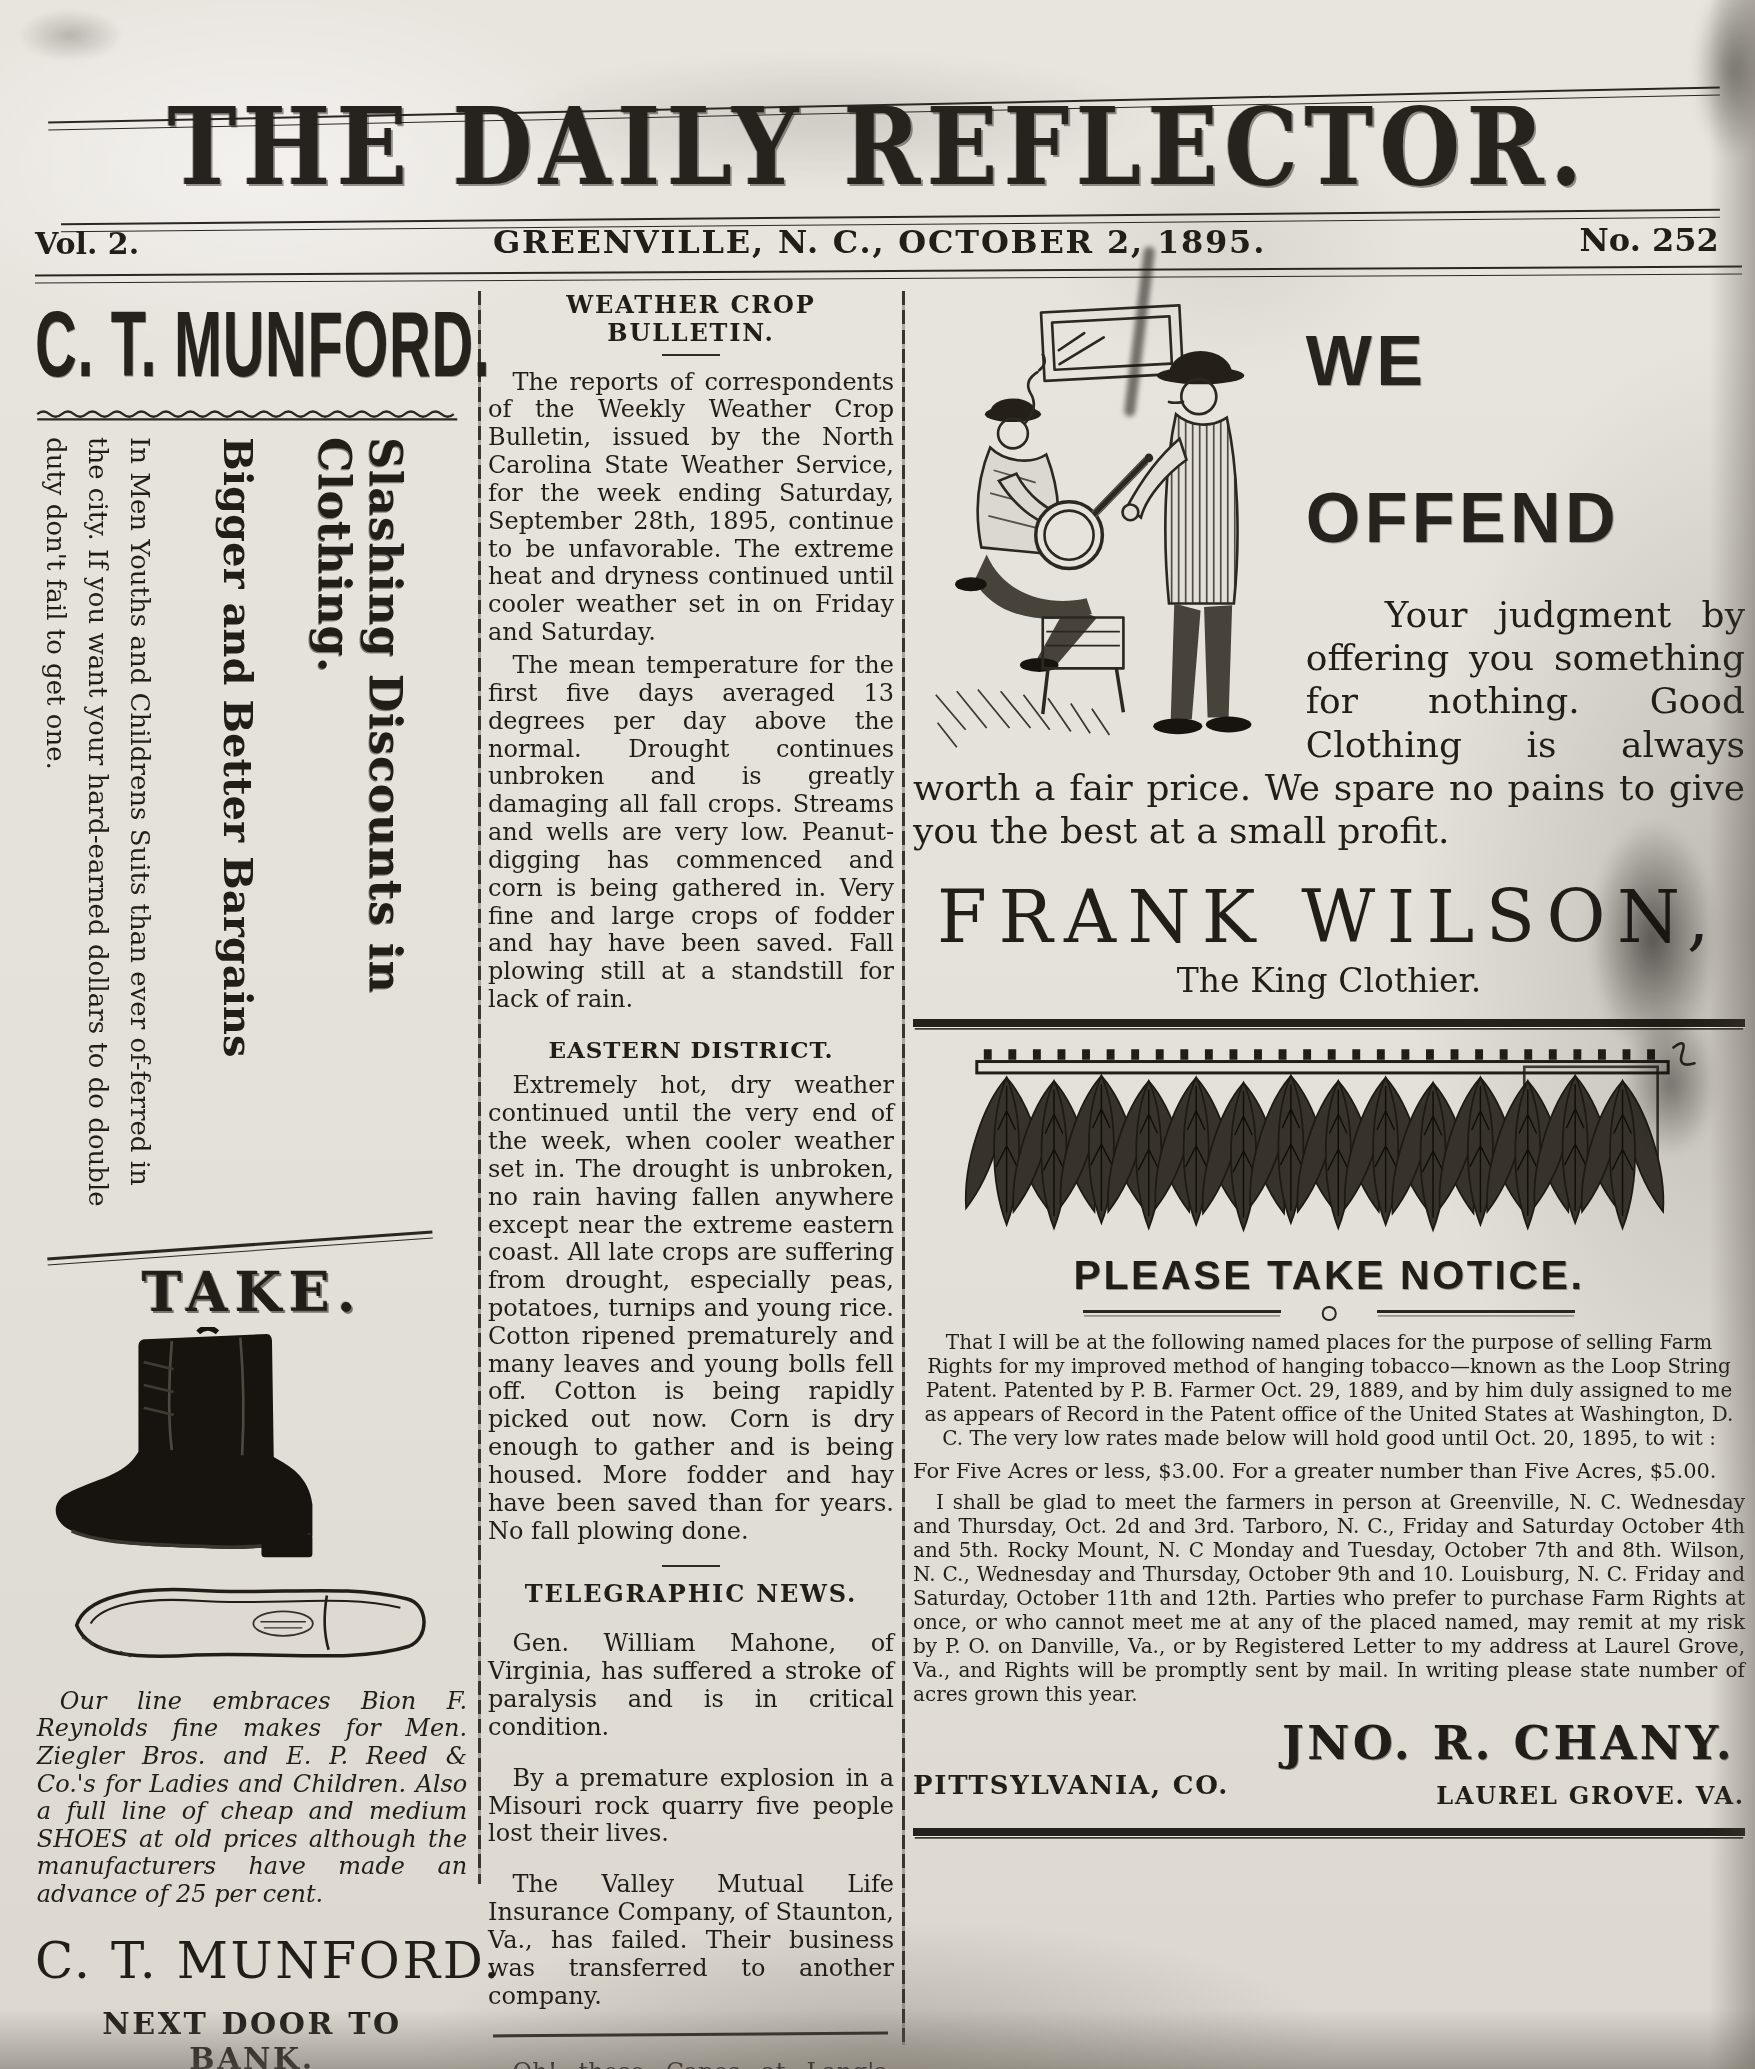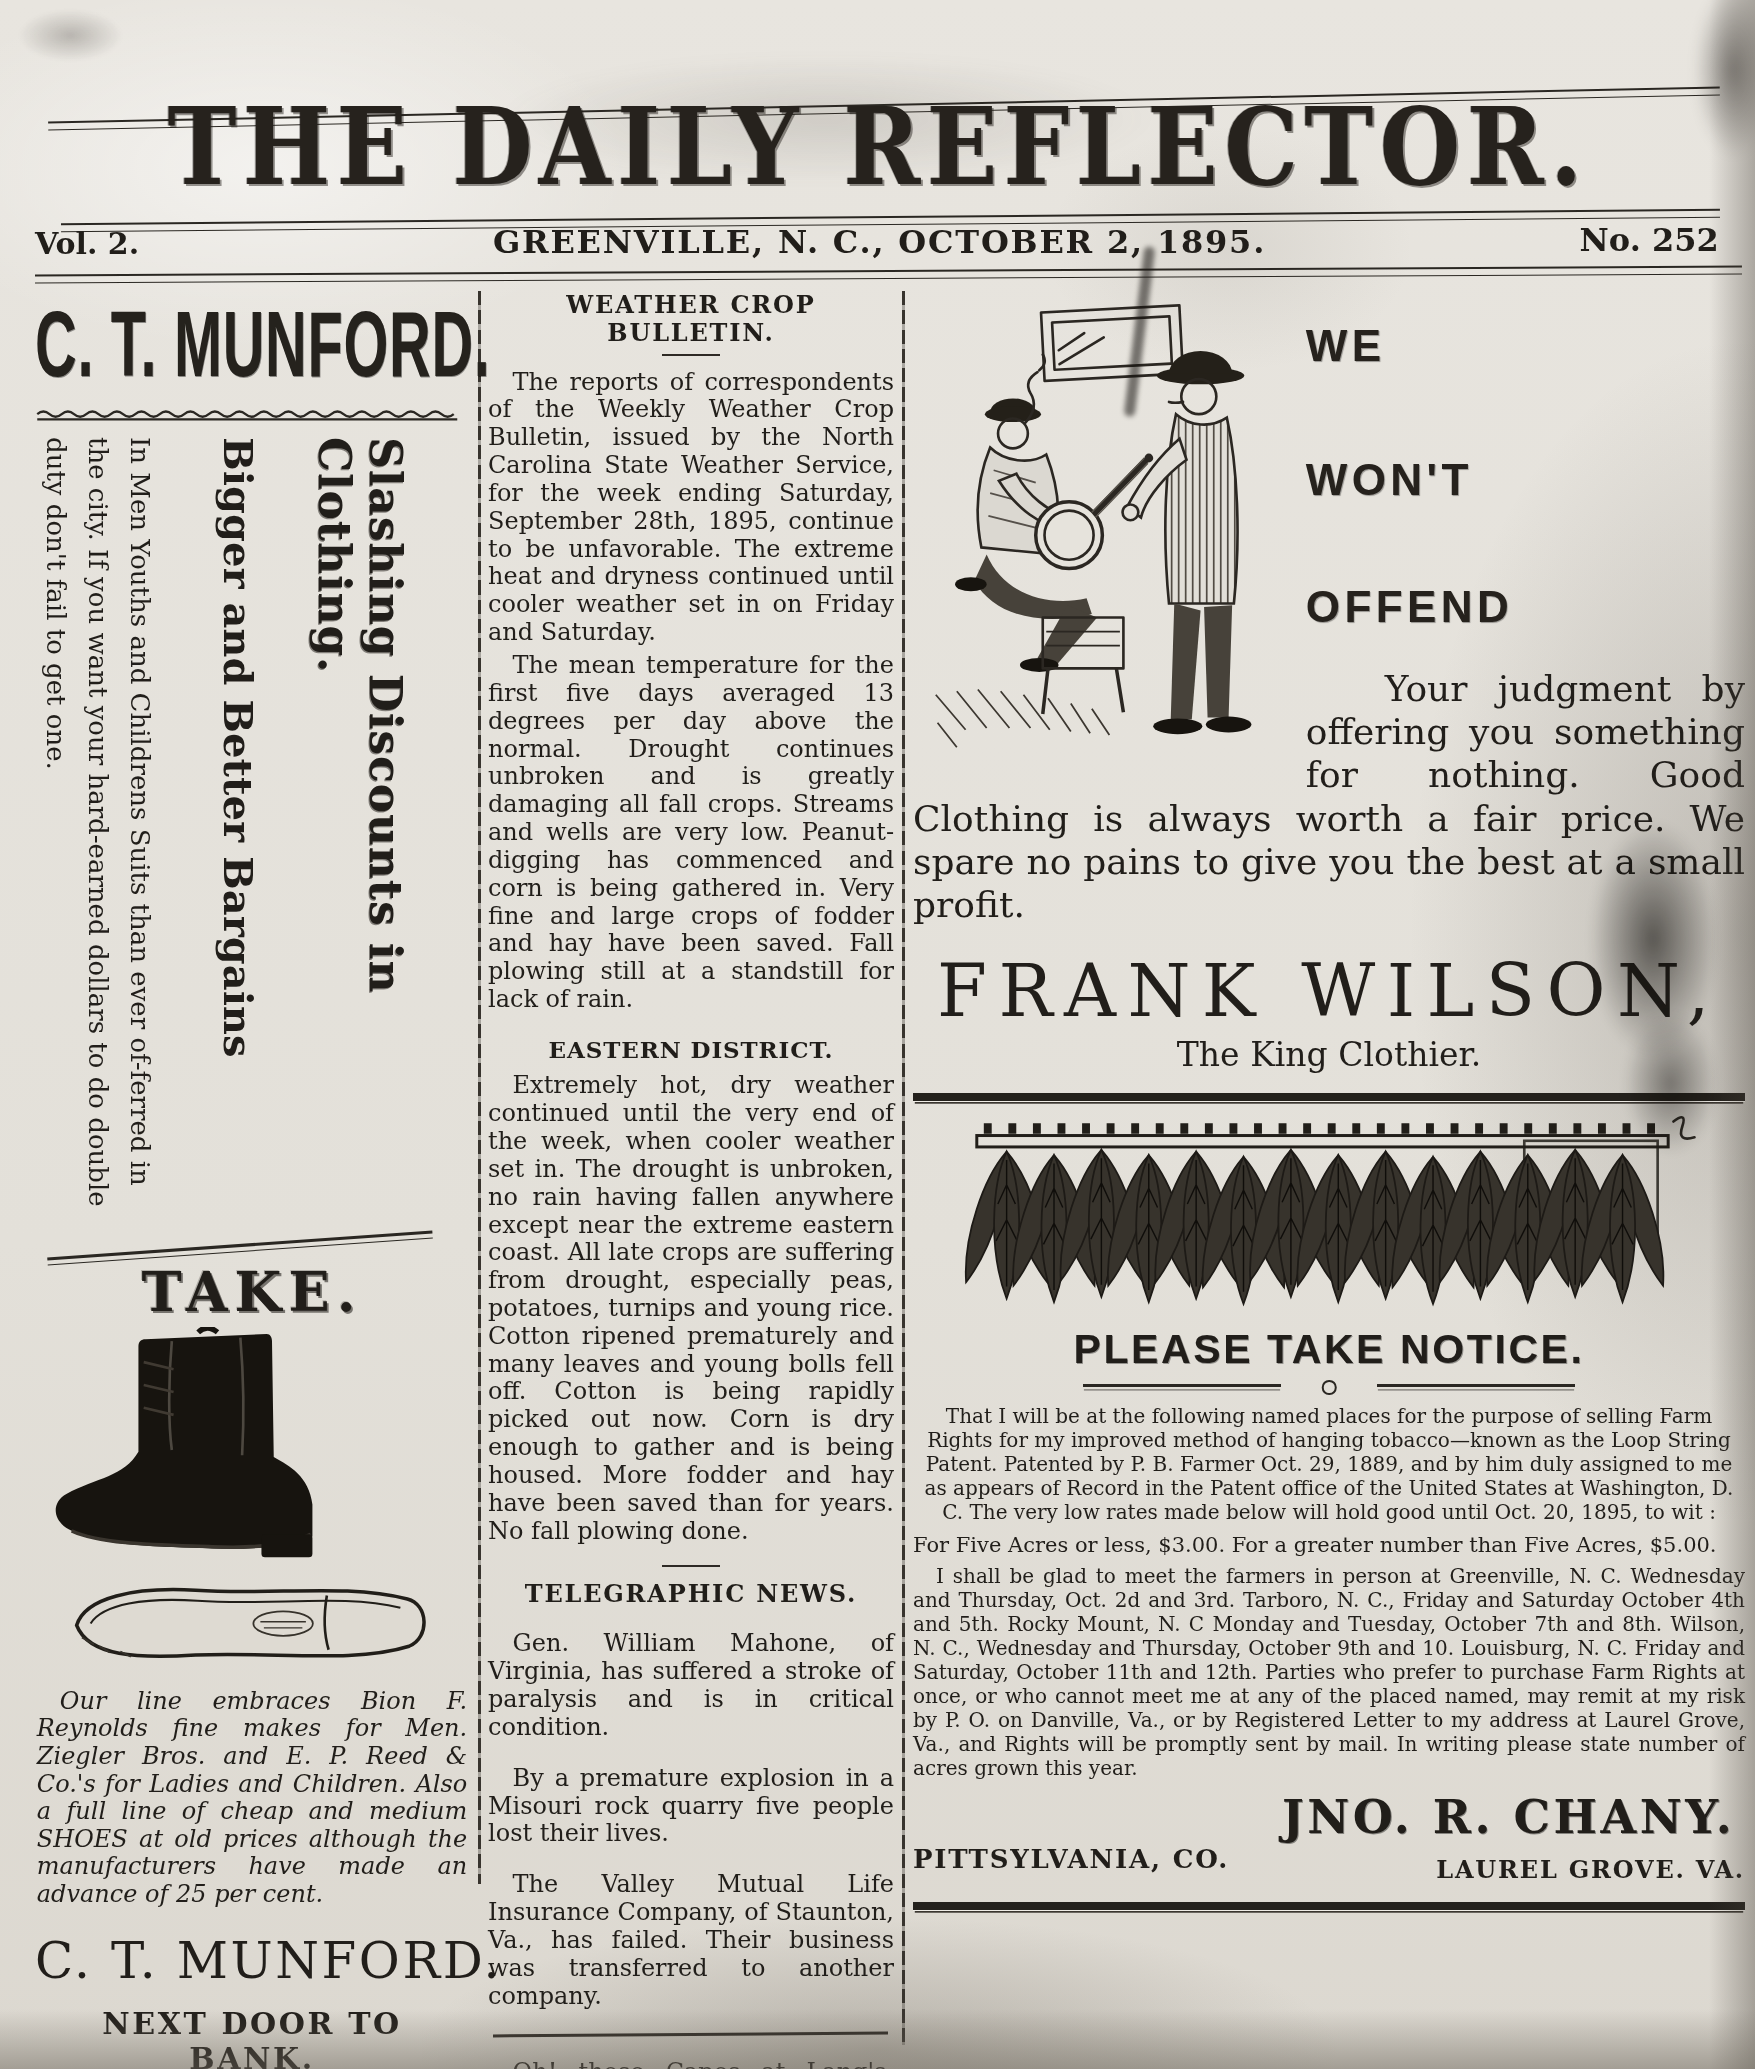--- a/index.html
+++ b/index.html
@@ -52,21 +52,21 @@
   .nextdoor{font-size:30px;font-weight:bold;text-align:center;letter-spacing:2.6px;margin-top:16px;}
   
   .colhead{font-size:24px;font-weight:bold;letter-spacing:1.8px;text-align:center;margin:3.5px 0 0;}
   .subhead{font-size:23px;font-weight:bold;letter-spacing:0.9px;text-align:center;margin:23px 0 8.8px;}
   #colM p{margin:0 0 5.3px;text-indent:24.6px;}
   #colM p.item{margin:23px 0;}
   
   .wilson{overflow:hidden;}
   .musicians{float:left;width:384px;height:469px;margin:0 8.8px 3.5px 0;}
   .offend div{font-family:"Liberation Sans",sans-serif;font-weight:bold;color:#26221d;
-              font-size:44px;letter-spacing:4.4px;padding-left:56px;
+              font-size:70px;letter-spacing:4.4px;padding-left:56px;
               text-shadow:0.9px 0.9px 0.9px rgba(0,0,0,.35);}
   .offend .o1{margin:30px 0 0;}
   .offend .o2{margin:84px 0 0;}
   .offend .o3{margin:77px 0 0;}
   .wilson-body{font-size:36px;line-height:1.2;text-align:justify;margin:35px 0 0;text-indent:79px;}
   .frank{font-size:72px;letter-spacing:11.4px;text-align:center;margin-top:23px;white-space:nowrap;}
   .king{font-size:33px;text-align:center;margin-top:1.8px;}
   .farmers-line{font-size:41px;font-weight:bold;font-style:italic;text-align:center;
                 letter-spacing:1.8px;margin:14px 0 8.8px;}
   .tobacco{display:block;margin:7px auto 1.8px;}
@@ -227,21 +227,20 @@
           <rect x="122" y="252" width="92" height="58" class="sk" stroke-width="3.4"></rect>
           <path d="M126,268 h84 M126,284 h84" stroke="#2b2722" stroke-width="2"></path>
           <path d="M128,310 l-6,52 M206,310 l8,50" stroke="#2b2722" stroke-width="4"></path>
           <g stroke="#3c3730" stroke-width="2">
             <path d="M0,340 l34,40 M24,336 l34,42 M48,334 l36,44 M74,336 l34,42 M100,340 l30,40 M128,344 l26,38 M154,350 l22,34 M2,372 l22,28 M178,356 l20,30"></path>
           </g>
         </g>
       </svg>
       <div class="offend">
         <div class="o1">WE</div>
-        <div class="o2">WON'T</div>
         <div class="o3">OFFEND</div>
       </div>
       <p class="wilson-body">Your judgment by offering you something for nothing.  Good Clothing is always worth a fair price.  We spare no pains to give you the best at a small profit.</p>
       <div class="frank">FRANK WILSON,</div>
       <div class="king">The King Clothier.</div>
     </div>
 
     <div class="thickrule" style="margin:19.3px 0 0;"></div>
 
     <svg class="tobacco" width="737" height="211" viewBox="0 0 840 240">

